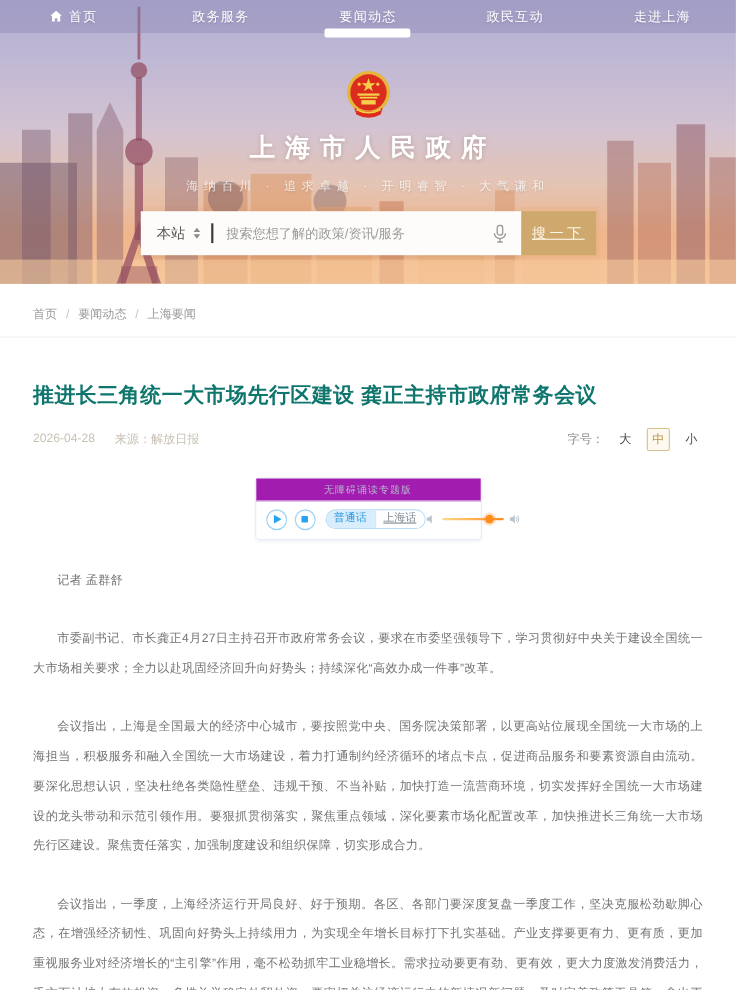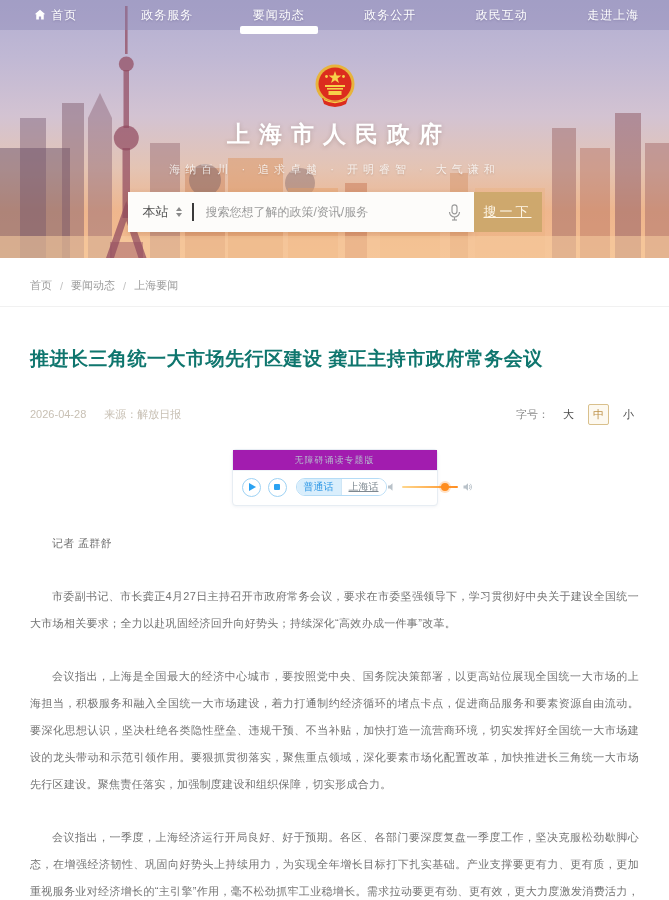--- a/index.html
+++ b/index.html
@@ -73,21 +73,21 @@
     display:flex; align-items:center; gap:8px;
     padding:20px 30px 13px; font-size:11px; color:#9b9b9b;
     border-bottom:1px solid #f1f1f1;
   }
   .crumb { cursor:pointer; }
   .crumb-sep { color:#c3c3c3; }
 
   
   .article { padding:26px 30px 28px; }
   .article-title { font-size:19px; font-weight:bold; color:#0f766e; letter-spacing:0.5px; }
-  .meta-row { display:flex; align-items:center; margin-top:32px; padding-bottom:2px; font-size:11px; color:#c8c0b4; }
+  .meta-row { display:flex; align-items:center; margin-top:17px; padding-bottom:2px; font-size:11px; color:#c8c0b4; }
   .meta-date { margin-right:18px; }
   .fontsize-widget { margin-left:auto; display:flex; align-items:center; font-size:11px; color:#8a8a8a; }
   .fs-opt { margin-left:9px; color:#4a4a4a; cursor:pointer; padding:2px 4px; border:1px solid transparent; border-radius:2px; }
   .fs-opt.selected { color:#bd9147; border-color:#d9c08c; background:#fdf9f0; }
 
   
   .player {
     width:206px; margin:22px auto 0; background:#fff;
     border:1px solid #e7edf3; border-radius:4px; box-shadow:0 1px 3px rgba(120,140,170,.10);
   }
@@ -166,23 +166,20 @@
       </svg>
       <span>首页</span>
     </div>
     <div class="nav-item">
       <span>政务服务</span>
     </div>
     <div class="nav-item active">
       <span>要闻动态</span>
     </div>
     <div class="nav-item">
-      <span>政务公开</span>
-    </div>
-    <div class="nav-item">
       <span>政民互动</span>
     </div>
     <div class="nav-item">
       <span>走进上海</span>
     </div>
   </nav>
 
   <div class="banner-center">
 
     <svg class="emblem" viewBox="0 0 42 46">

